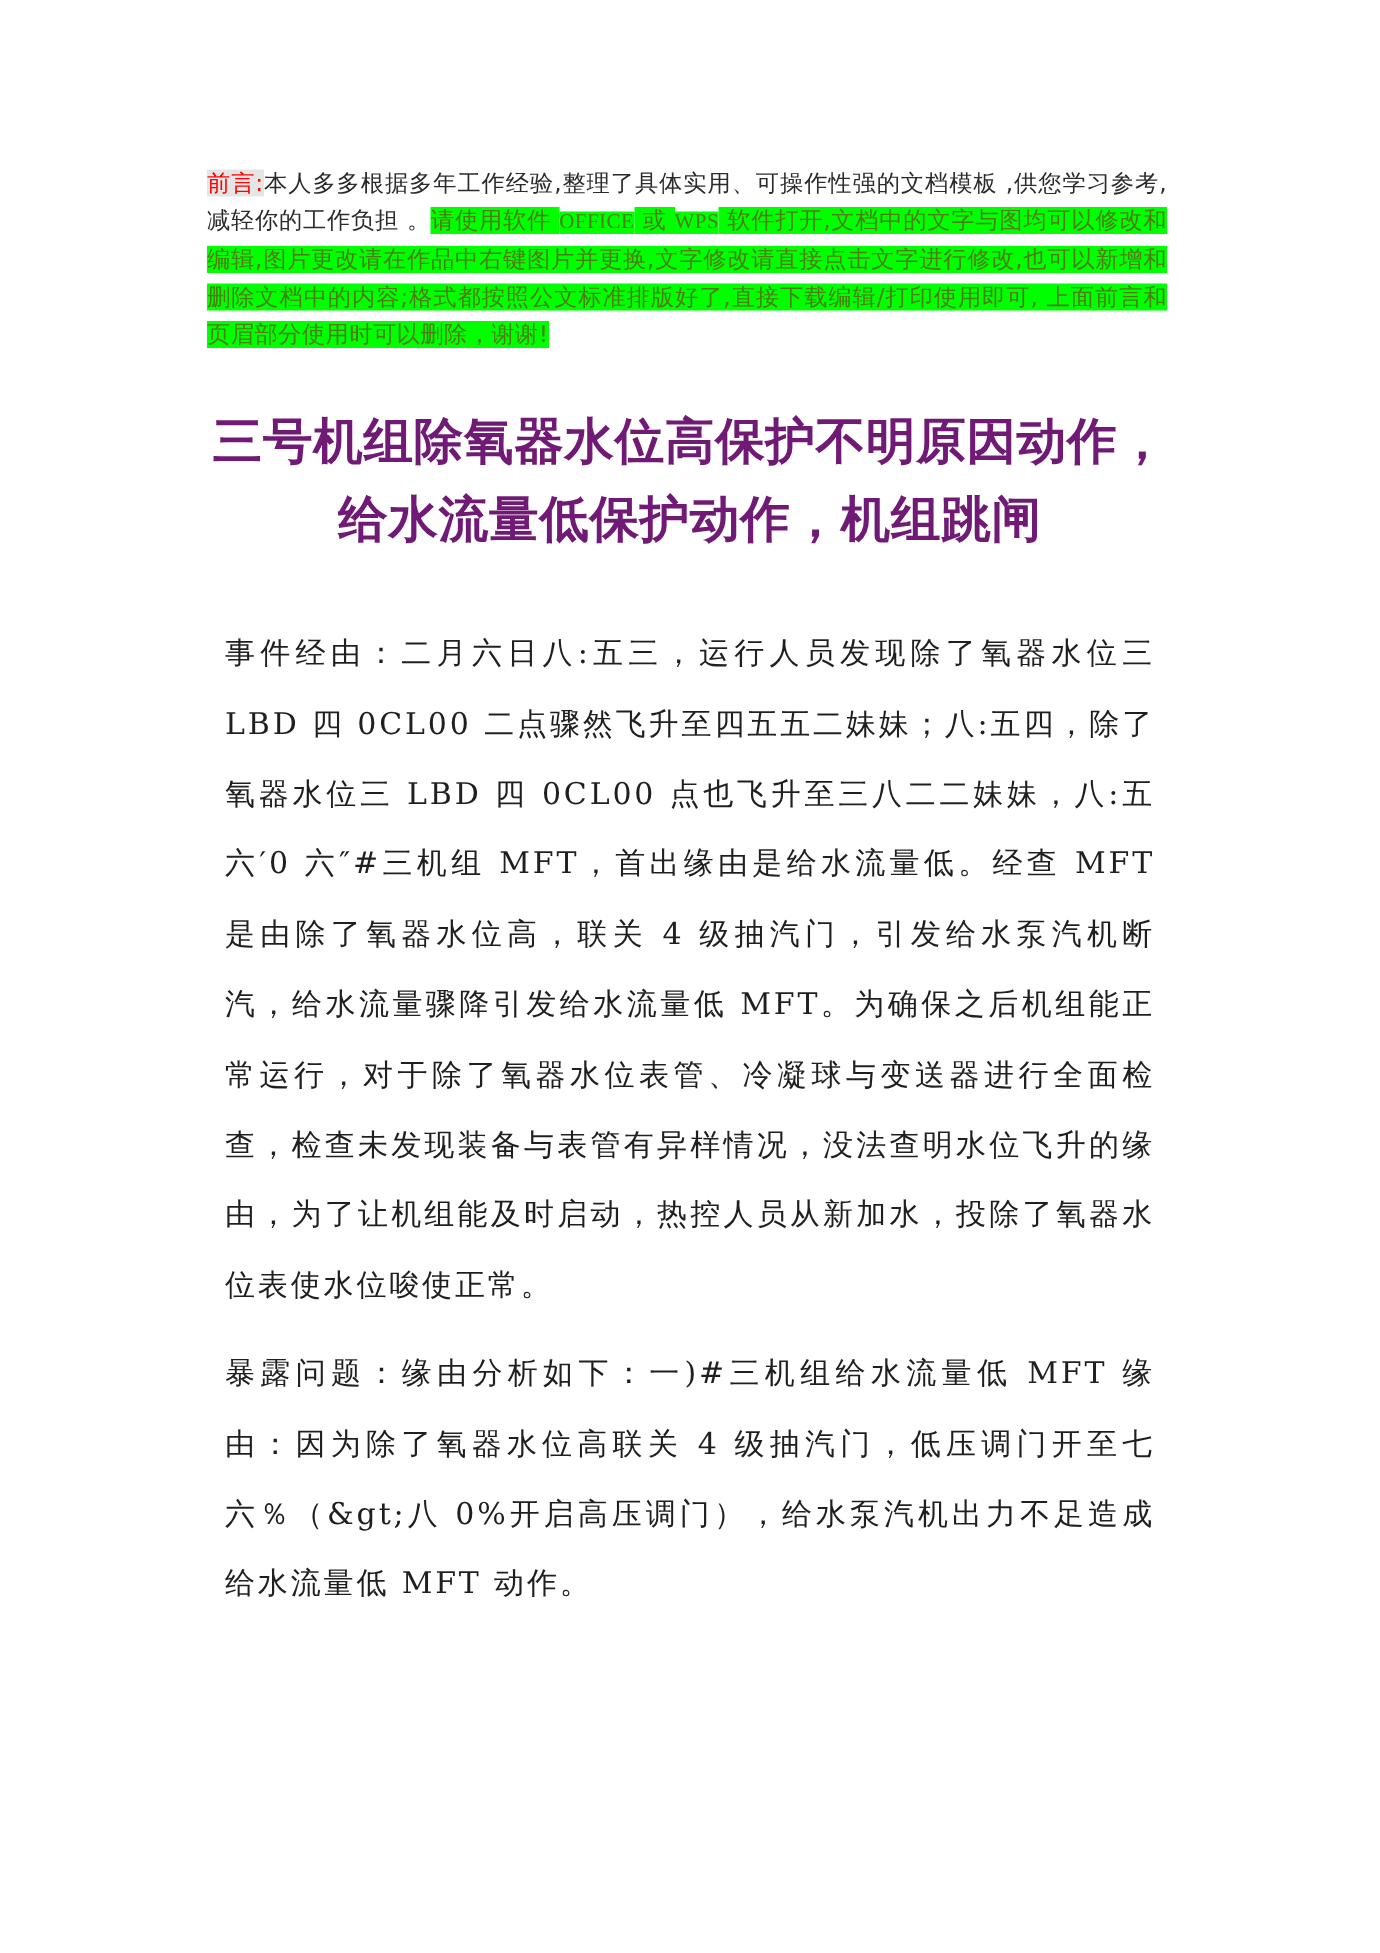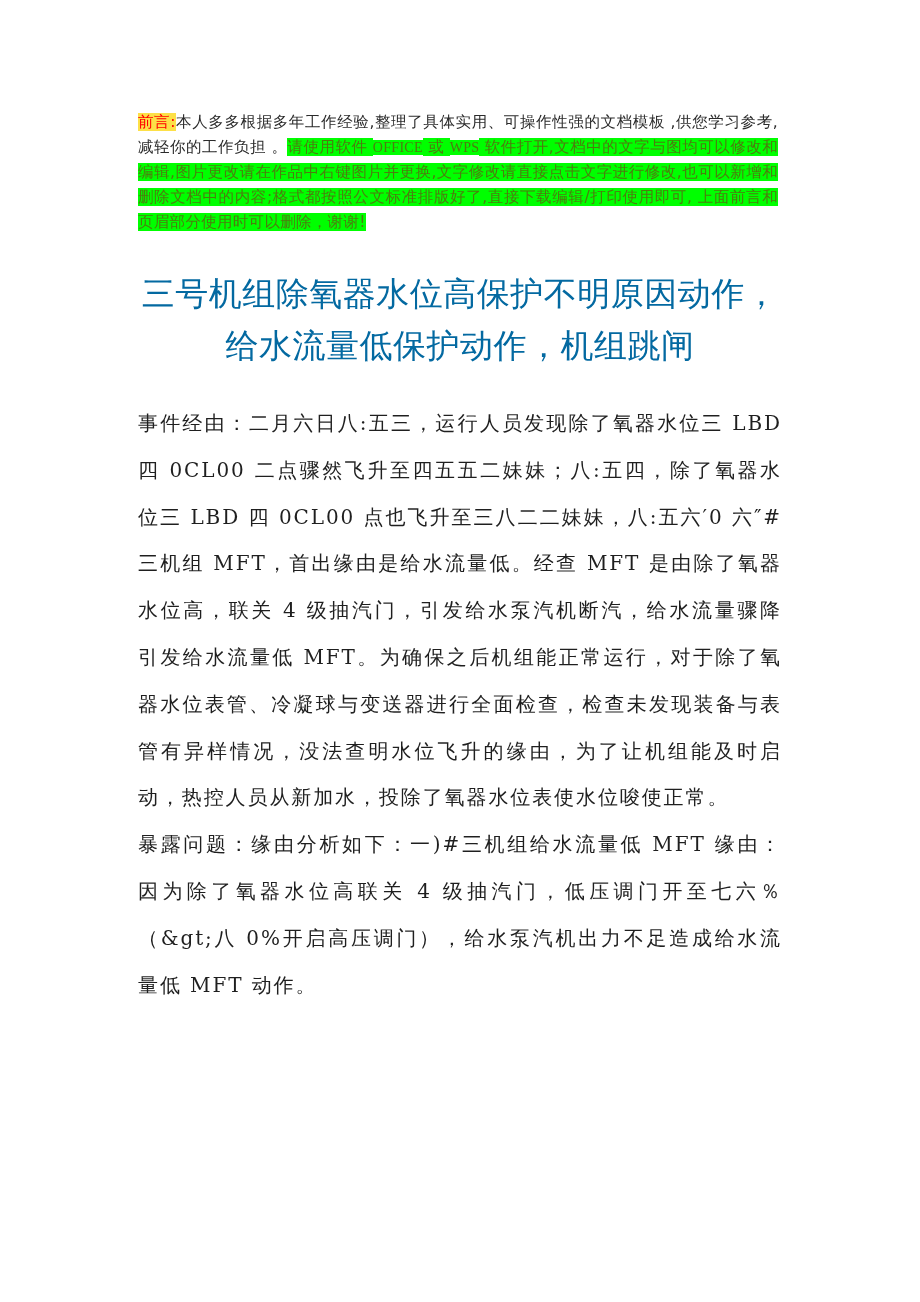--- a/index.html
+++ b/index.html
@@ -27,61 +27,61 @@
       top: 110px;
       width: 640px;
       font-family: "DejaVu Sans", sans-serif;
       font-size: 15.5px;
       line-height: 25px;
       letter-spacing: 0.3px;
       color: #2b2b2b;
       text-align: justify;
     }
     .hl-yellow {
-      background: #fde047;
+      background: #e5e5e5;
       color: #ff0000;
     }
     .hl-green {
       background: #00ff00;
       color: #4d7c0f;
       box-decoration-break: clone;
       -webkit-box-decoration-break: clone;
     }
     .latin {
       font-family: Liberation Serif, serif;
       font-size: 14px;
     }
     .title {
       position: absolute;
       left: 120px;
       top: 268px;
       width: 680px;
       font-family: "DejaVu Sans", sans-serif;
-      font-weight: normal;
+      font-weight: bold;
       font-size: 33px;
       line-height: 52px;
       text-align: center;
-      color: #0369a1;
+      color: #701a75;
       letter-spacing: 0.5px;
     }
     .body-text {
       position: absolute;
       left: 138px;
       top: 400px;
       width: 644px;
       font-family: "DejaVu Serif", serif;
       font-size: 20px;
       line-height: 46.8px;
       letter-spacing: 1.9px;
       color: #1f1f1f;
       text-align: justify;
       text-align-last: left;
     }
     .body-text p {
-      margin: 0;
+      margin: 12px;
       padding: 0;
     }
   </style>
 </head>
 <body>
 
 <div class="page">
 
   <div class="preface">
     <span class="hl-yellow">前言:</span><span>本人多多根据多年工作经验,整理了具体实用、可操作性强的文档模板 ,供您学习参考, 减轻你的工作负担 。</span><span class="hl-green">请使用软件 </span><span class="hl-green latin">OFFICE</span><span class="hl-green"> 或 </span><span class="hl-green latin">WPS</span><span class="hl-green"> 软件打开,文档中的文字与图均可以修改和编辑,图片更改请在作品中右键图片并更换,文字修改请直接点击文字进行修改,也可以新增和删除文档中的内容;格式都按照公文标准排版好了,直接下载编辑/打印使用即可, 上面前言和页眉部分使用时可以删除，谢谢!</span>

